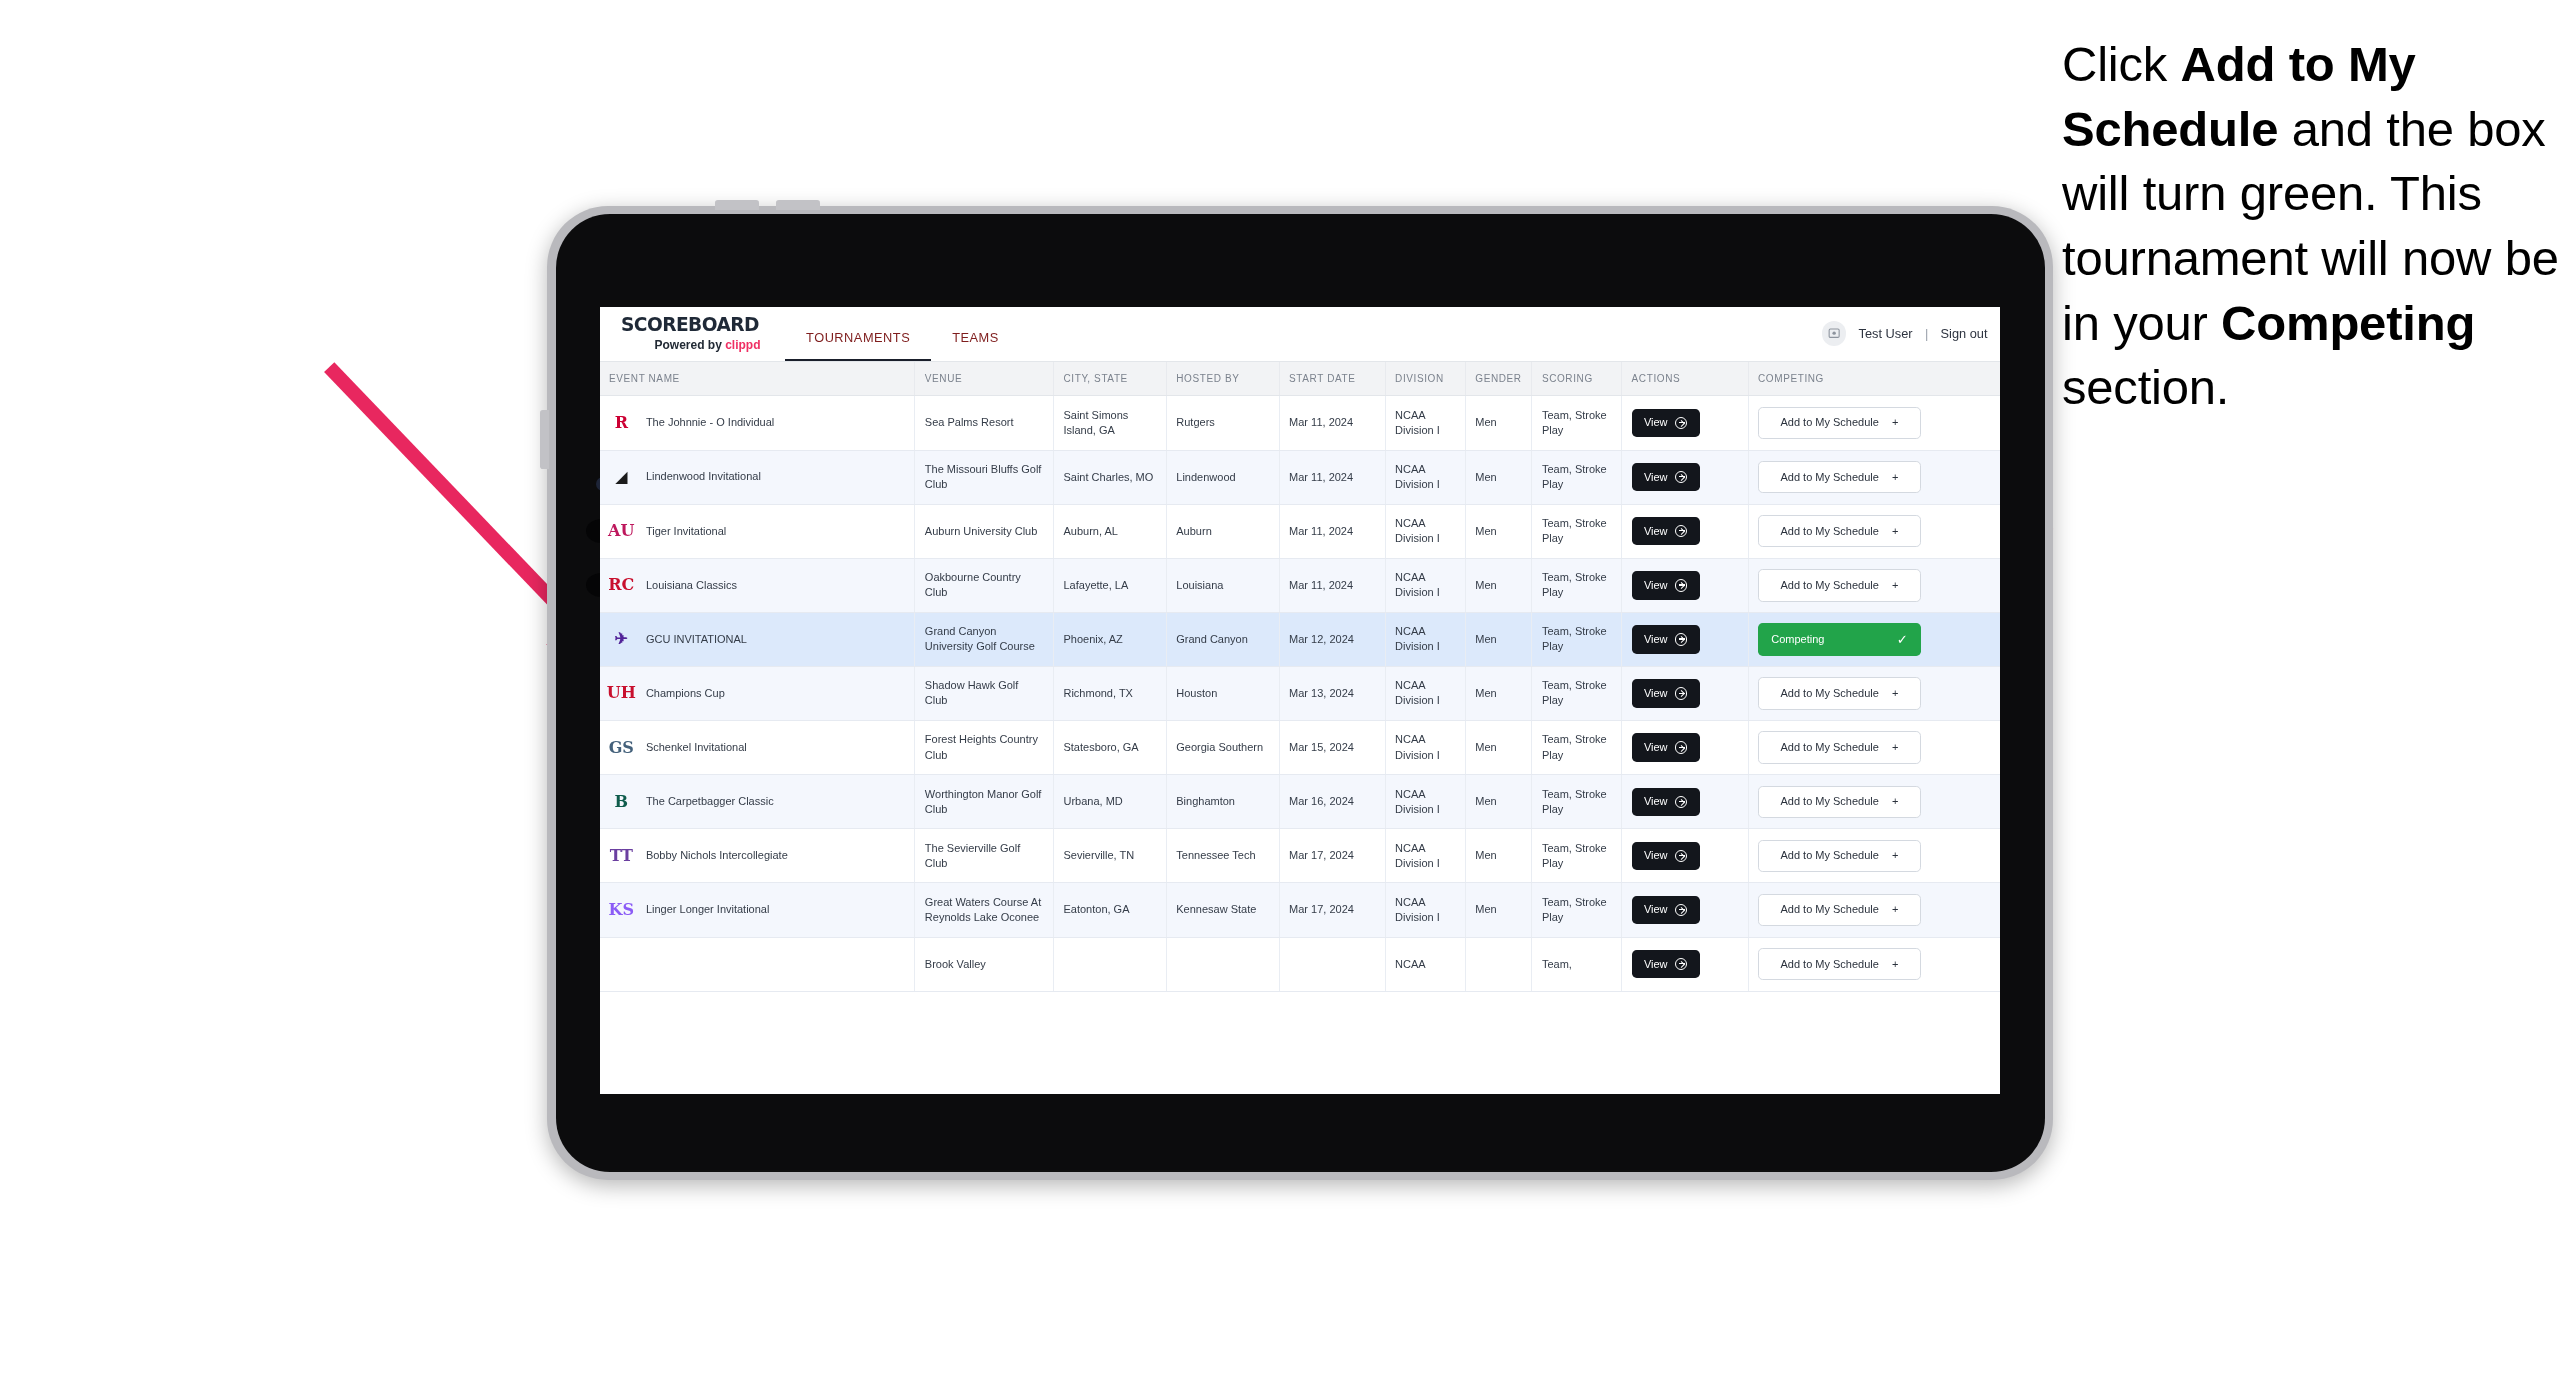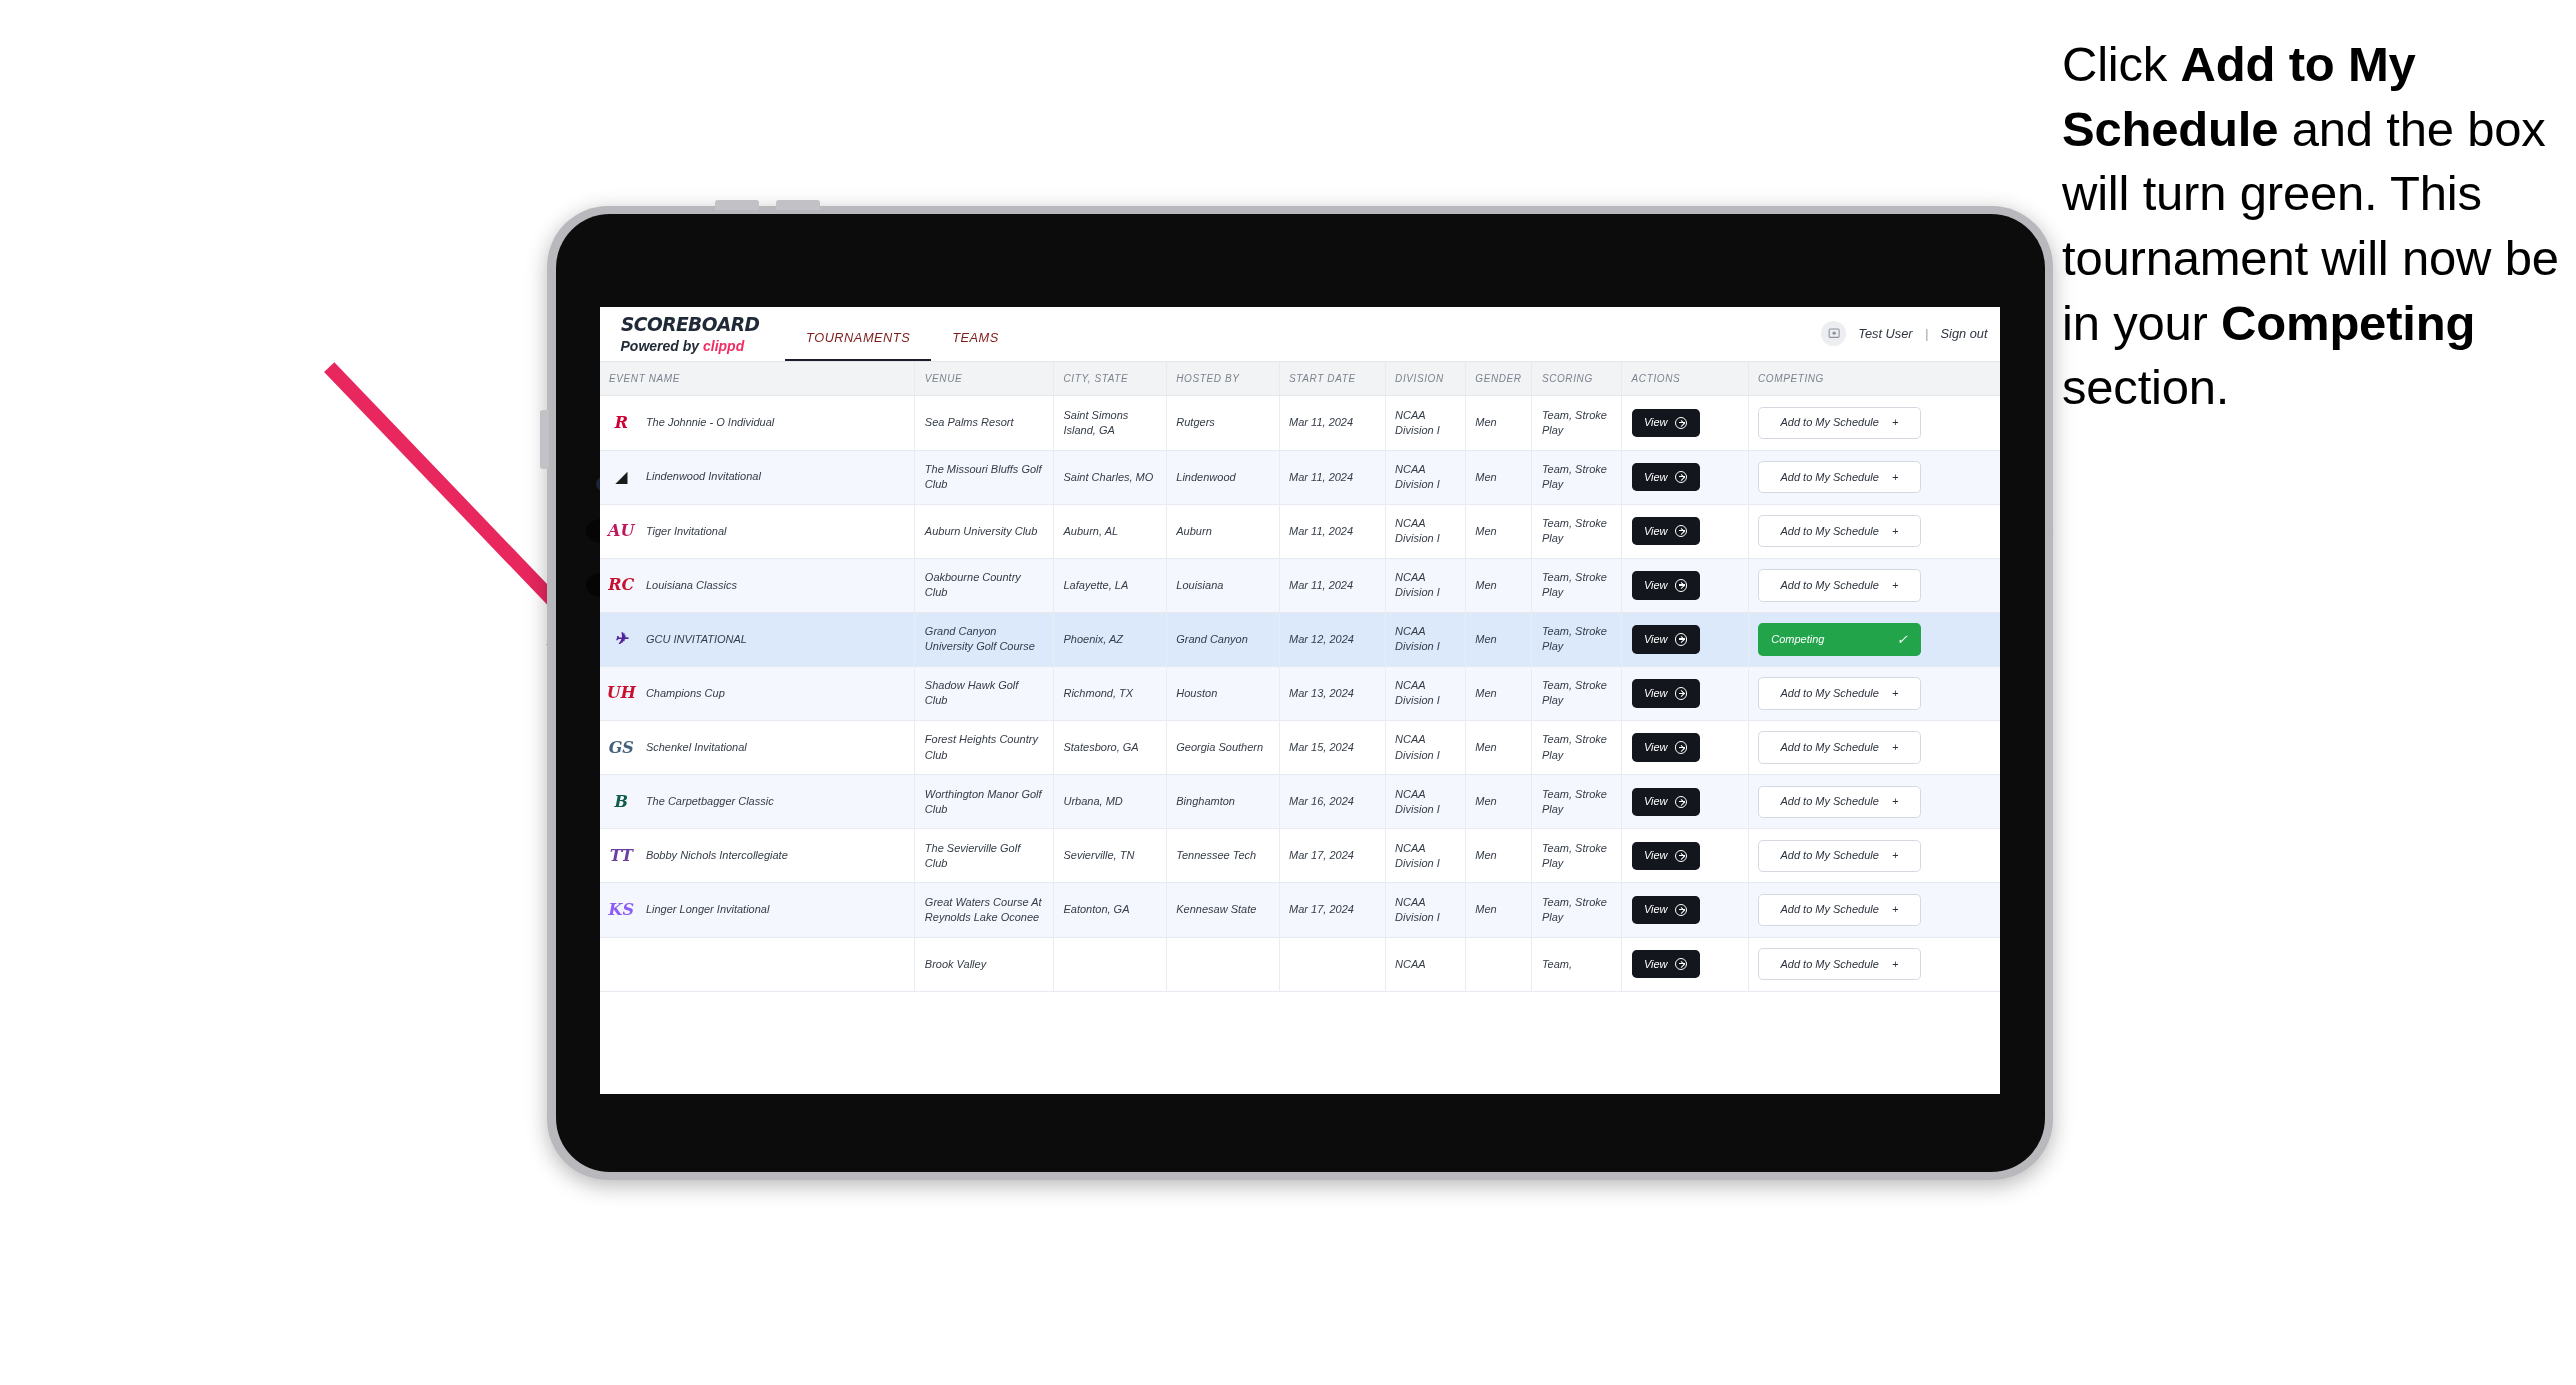--- a/index.html
+++ b/index.html
@@ -28,21 +28,20 @@
   .arrow-svg { position: absolute; overflow: visible; pointer-events: none; }
 
   
   #tablet {
     position: absolute;
     left: 547px; top: 206px;
     width: 1506px; height: 974px;
     background: #b9b9bd;
     border-radius: 61px;
     box-shadow: 0 5.7px 21px rgba(0,0,0,.28);
-    font-style: italic;
   }
   #tablet-inner {
     position: absolute;
     left: 8.5px; top: 7.6px; right: 8.5px; bottom: 8.5px;
     background: #0c0c0d;
     border-radius: 54px;
   }
   .tab-btn-top {
     position: absolute; top: -5.7px;
     width: 44px; height: 9.5px;
@@ -89,21 +88,21 @@
     font-family: "DejaVu Sans", sans-serif;
     font-weight: 700;
     font-size: 20px;
     letter-spacing: -0.6px;
     color: #1f2937;
     line-height: 1;
     transform: scaleX(0.93);
     transform-origin: left center;
   }
   #brand-sub {
-    font-size: 14px; color: #222a35; margin-top: 3.8px; font-weight: 600;
+    font-size: 12px; color: #222a35; margin-top: 3.8px; font-weight: 600; text-align: right;
   }
   #brand-sub .pink { color: #ef2f63; font-weight: 800; }
 
   .topnav { display: flex; align-items: flex-end; gap: 0; margin-left: 24.6px; }
   .topnav-item {
     font-size: 12.8px; letter-spacing: 0.5px;
     color: #7f1d1d; padding: 0 21px 13.2px 21px;
     align-self: flex-end; cursor: pointer;
     border-bottom: 2.8px solid transparent;
   }

